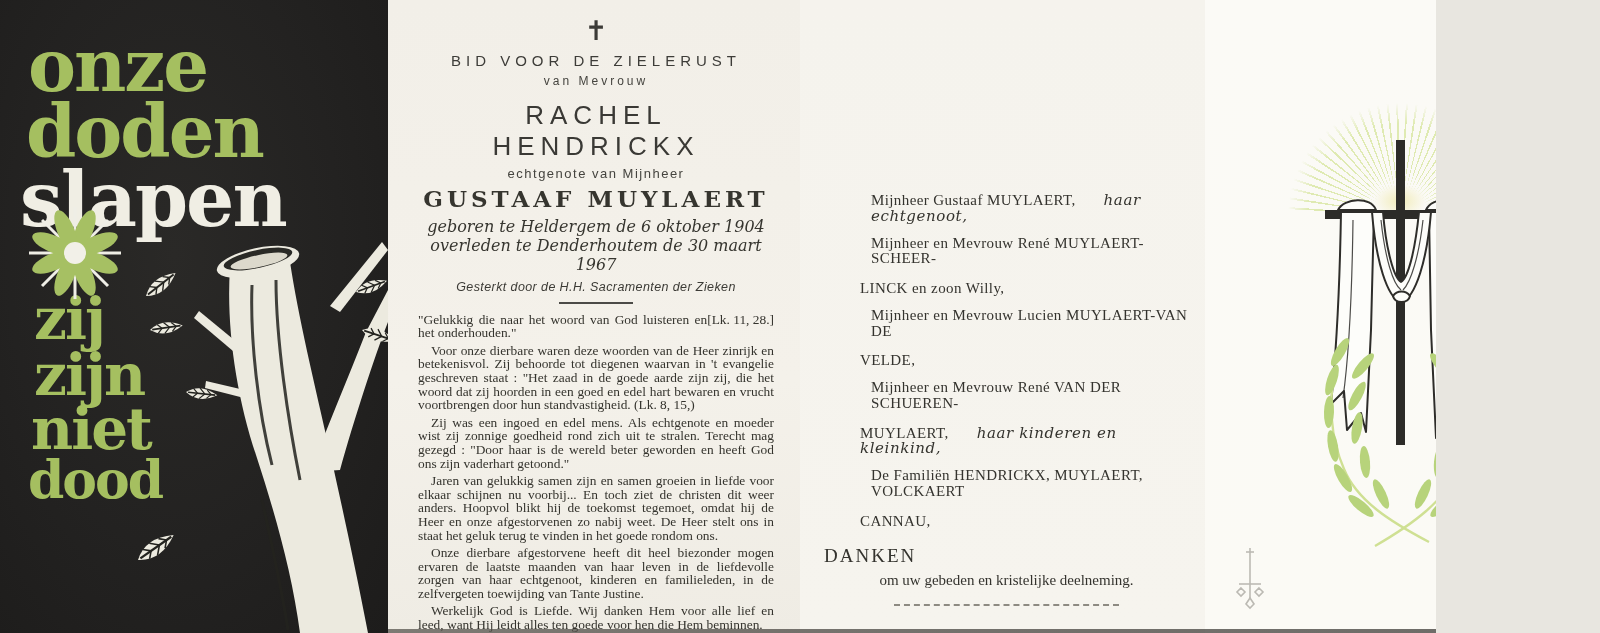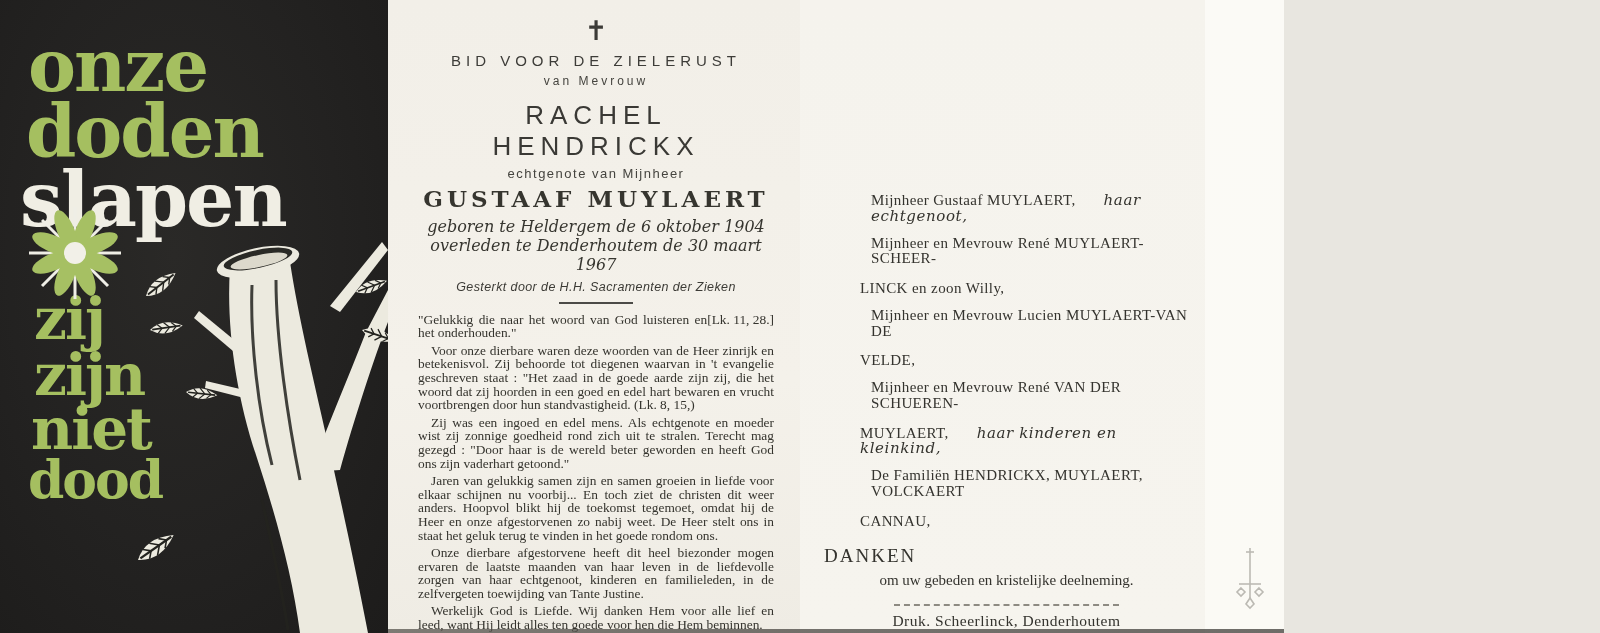--- a/index.html
+++ b/index.html
@@ -1,16 +1,16 @@
 <!DOCTYPE html>
 <html><head>
 <meta charset="utf-8">
 <style>
   html,body{margin:0;padding:0;background:#e8e6e0;}
-  #stage{position:relative;width:1284px;height:633px;overflow:hidden;
+  #stage{position:relative;width:1436px;height:633px;overflow:hidden;
          font-family:"Liberation Serif",serif;background:#f5f3ed;}
 
   
   .cover{position:absolute;left:0;top:0;width:388px;height:633px;
          background:radial-gradient(ellipse at 45% 40%, #2a2927 0%, #232221 55%, #1d1c1b 100%);}
   .bl{position:absolute;font-family:"DejaVu Serif",serif;font-weight:bold;
       letter-spacing:-2px;line-height:1;}
   .bl.green{color:#a5bf60;}
   .bl.white{color:#f0eee4;}
   .w-onze  {left:28px;top:30px; font-size:72px;}
@@ -206,21 +206,20 @@
       <div class="ack-line">Mijnheer en Mevrouw René VAN DER SCHUEREN-</div>
       <div class="ack-cont">
         <span>MUYLAERT,</span><span class="ack-note">haar kinderen en kleinkind,</span>
       </div>
       <div class="ack-line">De Familiën HENDRICKX, MUYLAERT, VOLCKAERT</div>
       <div class="ack-cont">CANNAU,</div>
 
       <div class="p3-thanks">DANKEN</div>
       <div class="p3-closing">om uw gebeden en kristelijke deelneming.</div>
       <div class="p3-divider"></div>
-      <div class="p3-printer">Druk. Scheerlinck, Denderhoutem</div>
     </div>
   </div>
 
   <div class="p4">
     <div class="rays"></div>
     <div class="glow"></div>
     <div class="cross-v"></div>
     <div class="cross-h"></div>
 
     <svg width="395" height="633" viewBox="0 0 395 633">

